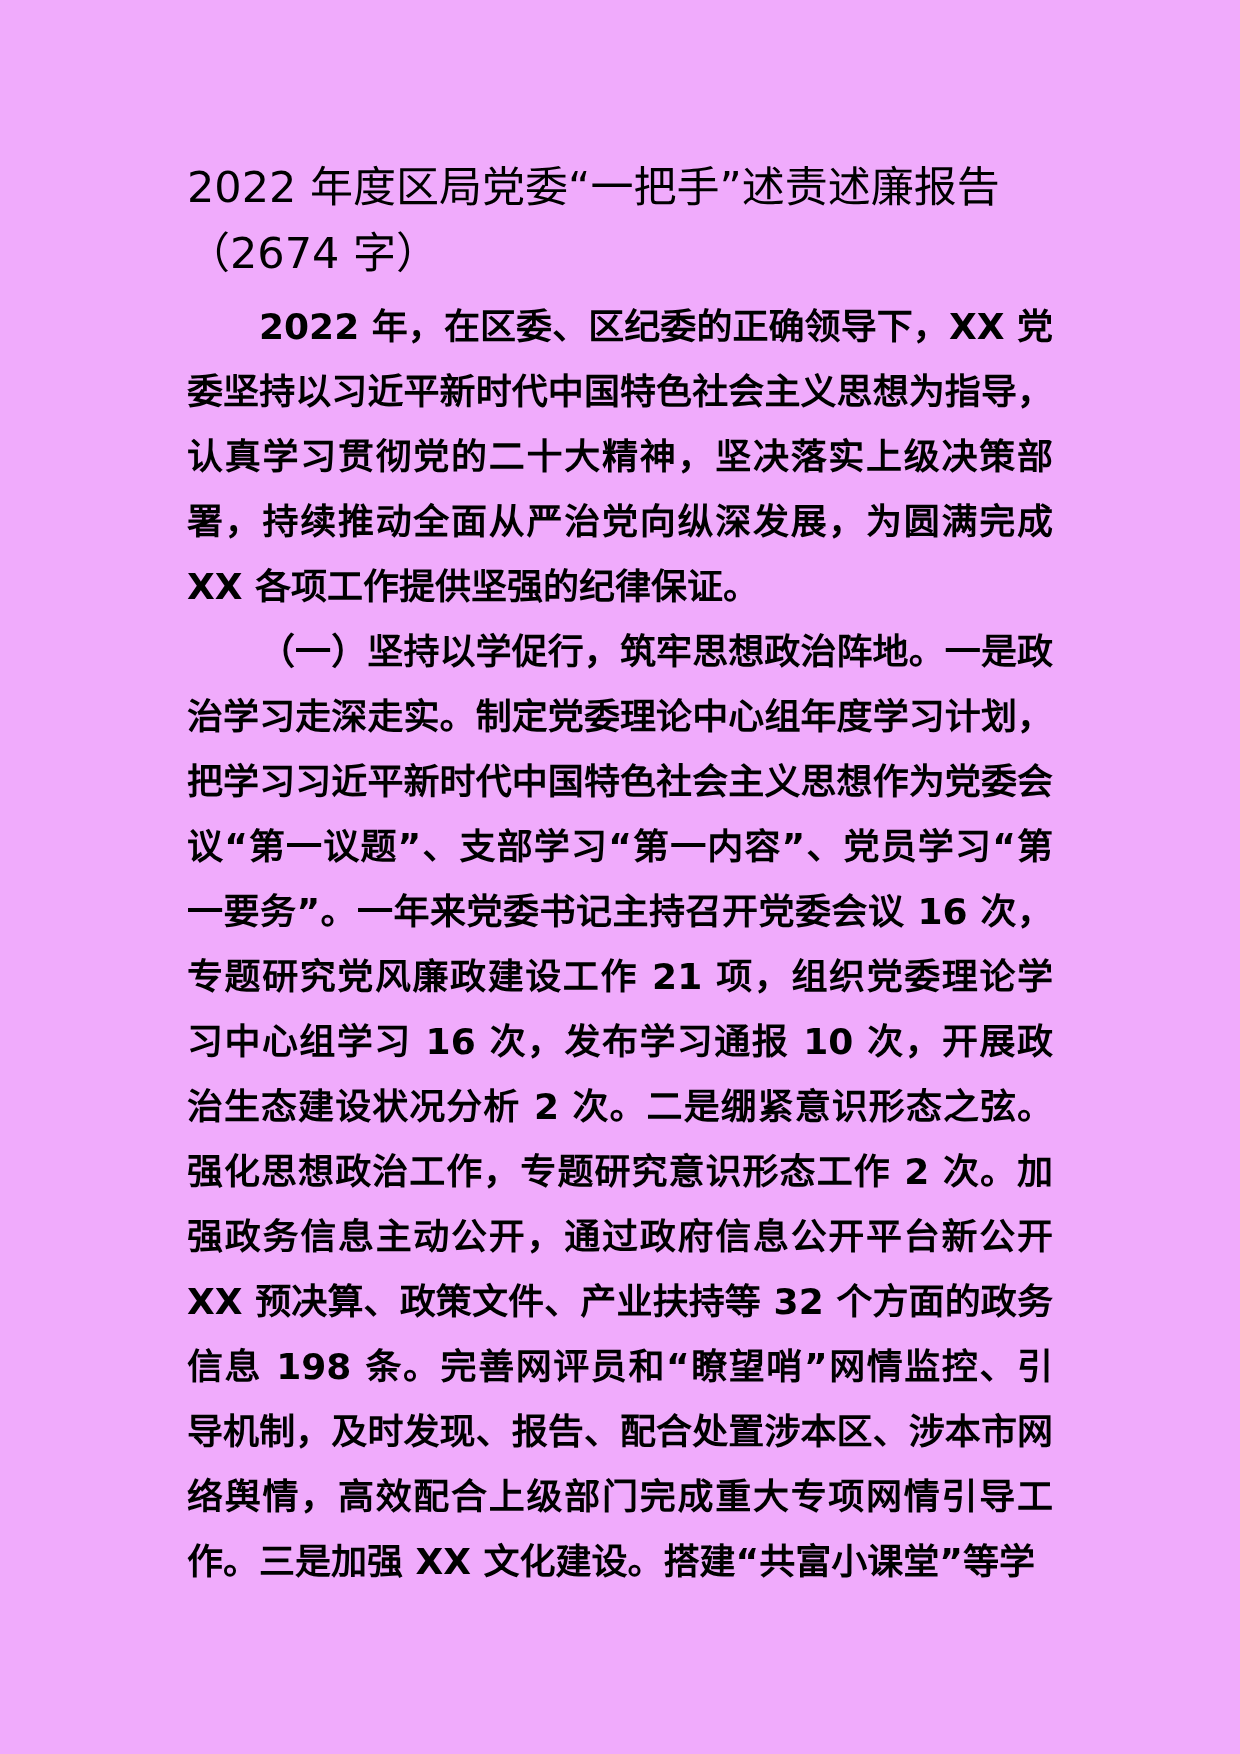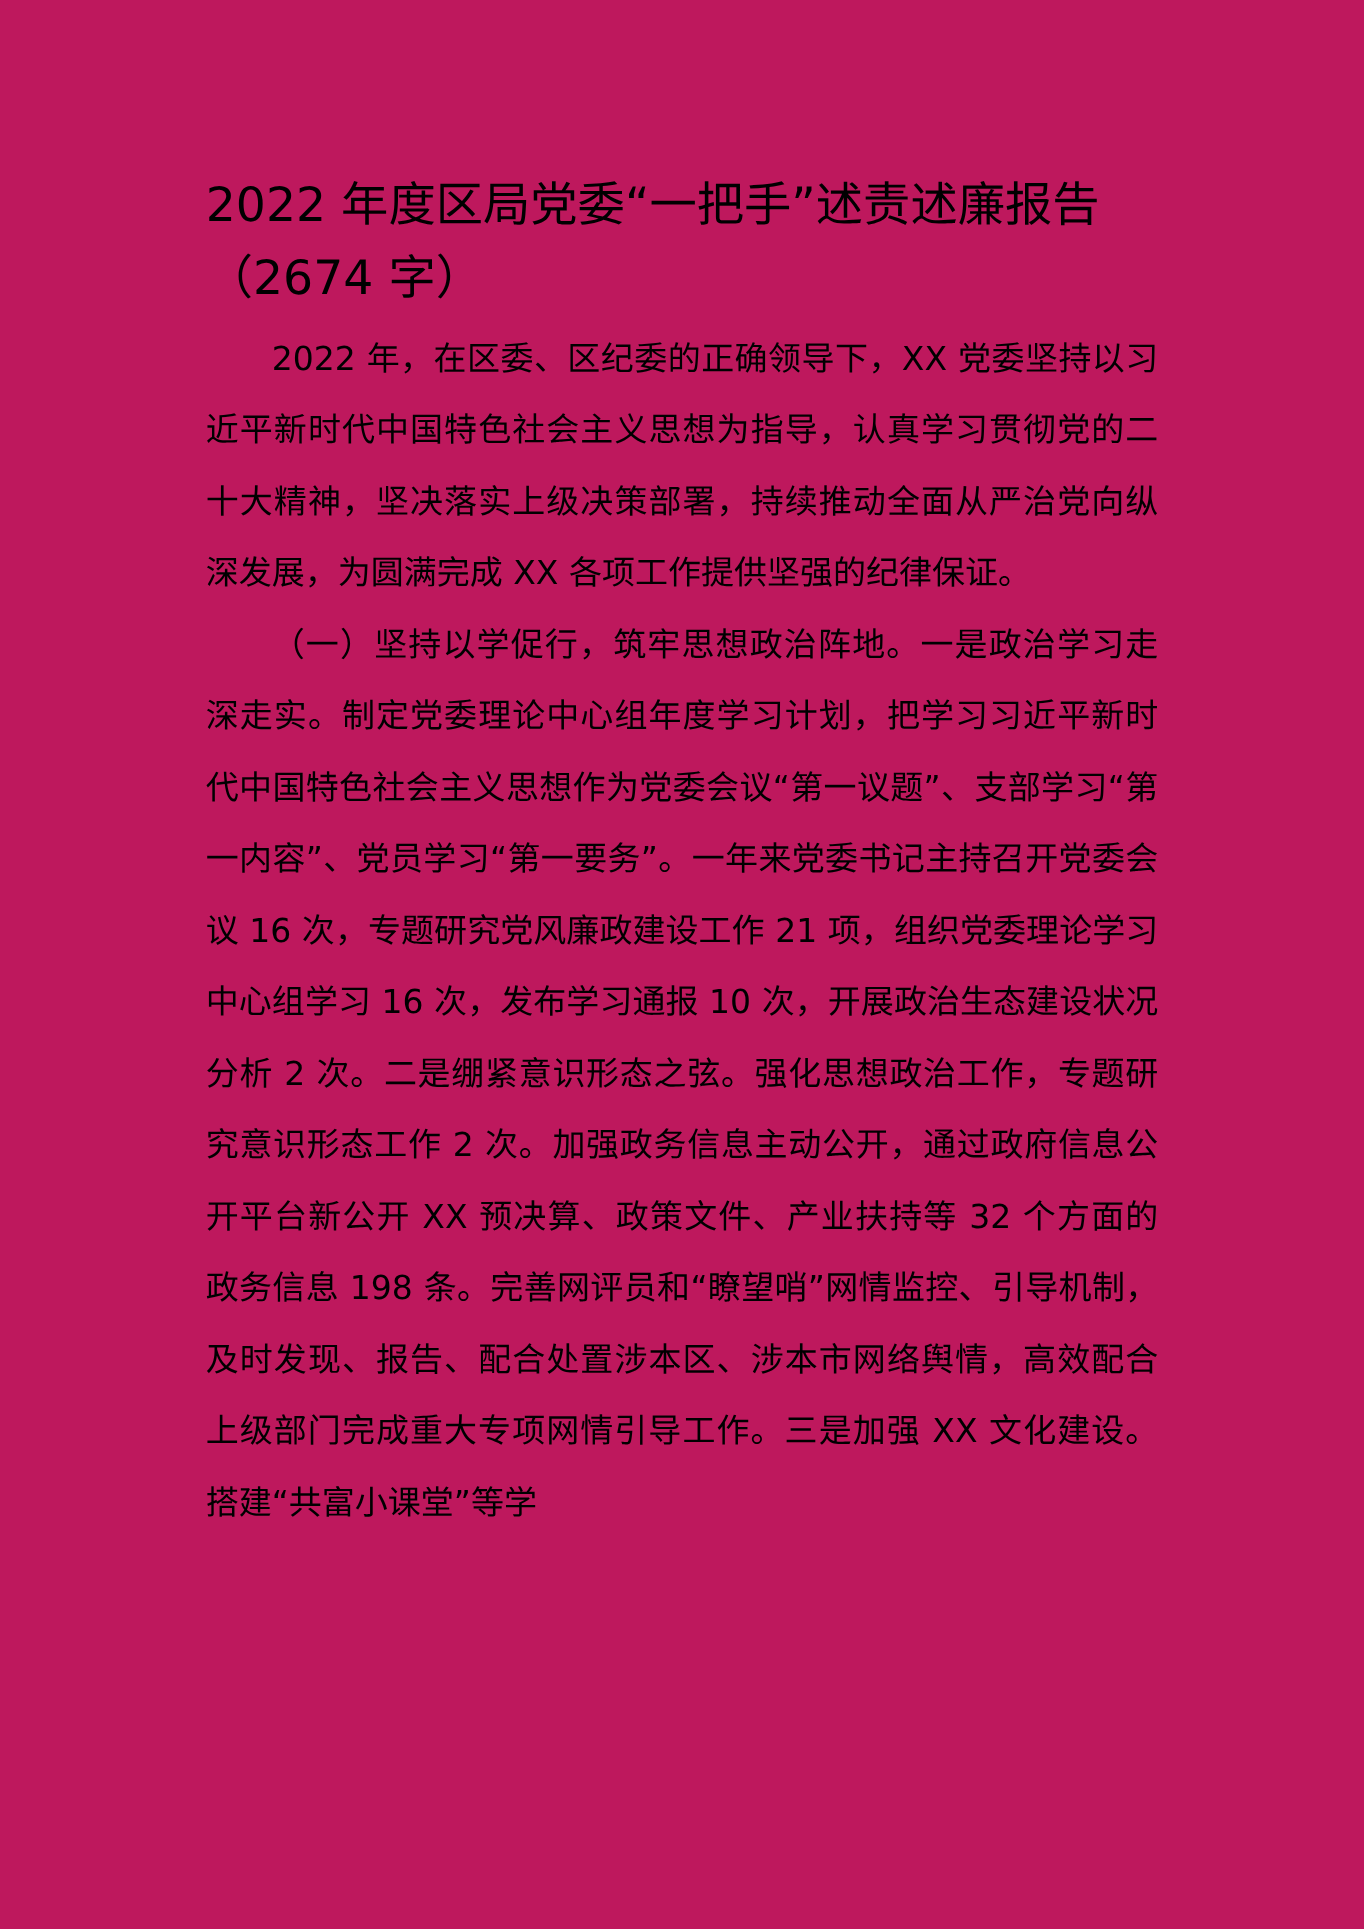--- a/index.html
+++ b/index.html
@@ -4,44 +4,44 @@
 <style>
   html, body {
     margin: 0;
     padding: 0;
     background: #ffffff;
   }
   .page {
     position: relative;
     width: 1240px;
     height: 1754px;
-    background: #be185d;
+    background: #f0abfc;
     overflow: hidden;
     color: #000000;
     font-family: "DejaVu Sans", sans-serif;
   }
   .content {
     position: absolute;
     left: 187px;
     top: 154px;
     width: 866px;
   }
   .doc-title {
     margin: 0 0 8px 0;
     font-size: 43px;
     line-height: 66px;
     font-weight: 400;
     text-align: left;
     letter-spacing: 0;
   }
   .body-para {
     margin: 0;
-    font-size: 30px;
+    font-size: 36px;
     line-height: 65px;
-    font-weight: 400;
+    font-weight: 700;
     text-indent: 2em;
     text-align: justify;
     text-justify: inter-character;
     word-break: normal;
     overflow-wrap: break-word;
   }
 </style>
 </head>
 <body>
 

